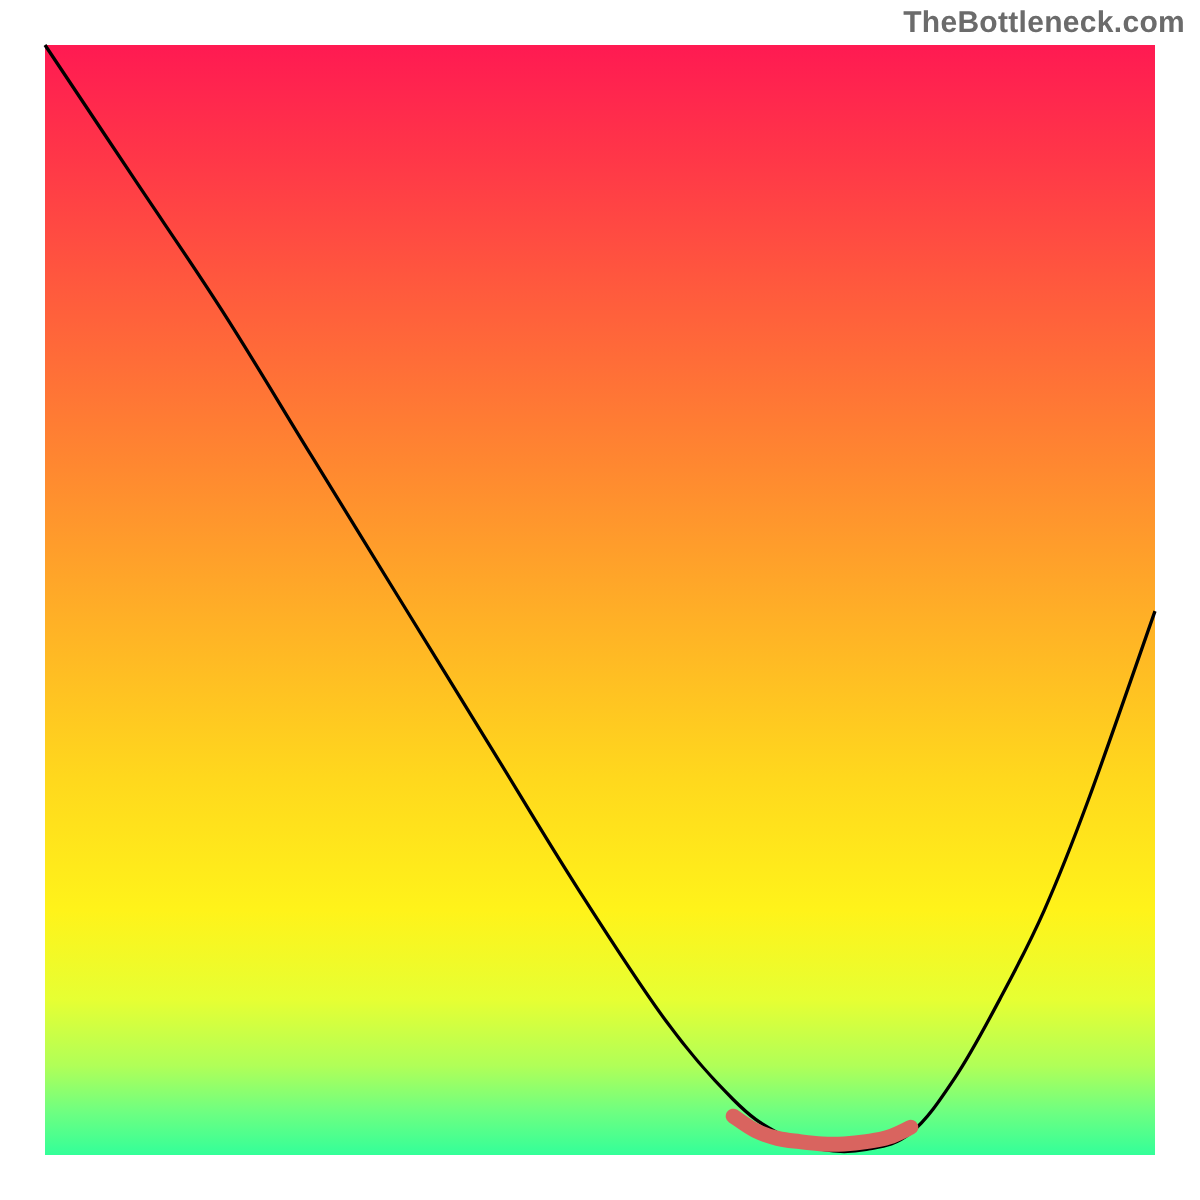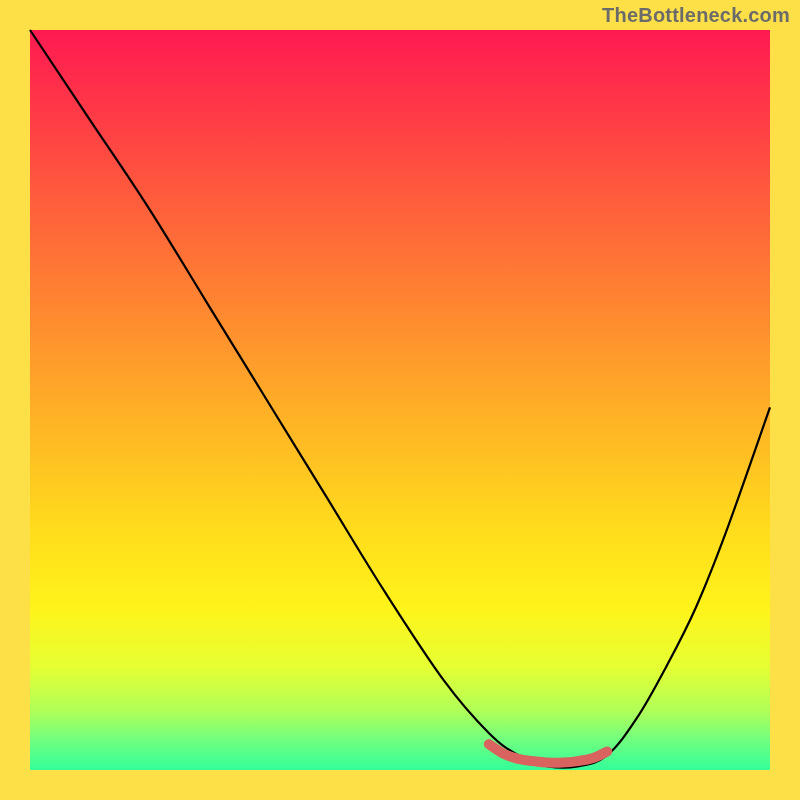--- a/index.html
+++ b/index.html
@@ -7,21 +7,21 @@
     padding: 0;
     width: 800px;
     height: 800px;
     background: #000;
     overflow: hidden;
   }
   .chart-container {
     position: relative;
     width: 800px;
     height: 800px;
-    background: #fde047;
+    background: #ffffff;
   }
   .plot-area {
     position: absolute;
     left: 30px;
     top: 30px;
     width: 740px;
     height: 740px;
     background: linear-gradient(to bottom,
       #ff1a52 0%,
       #ff3648 10%,

